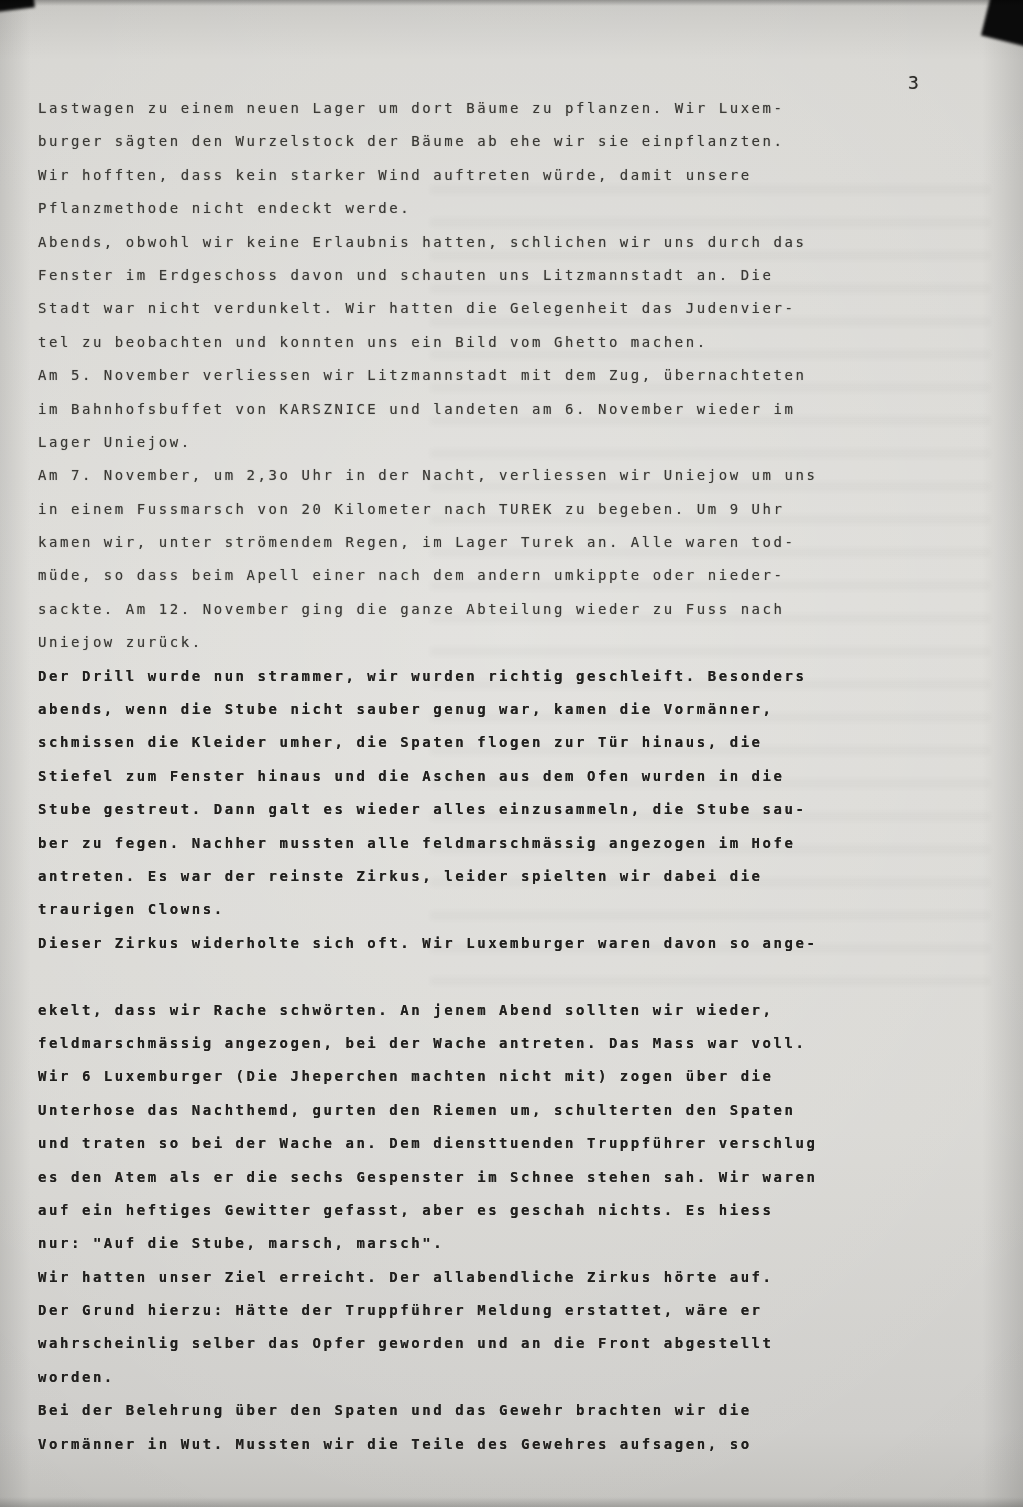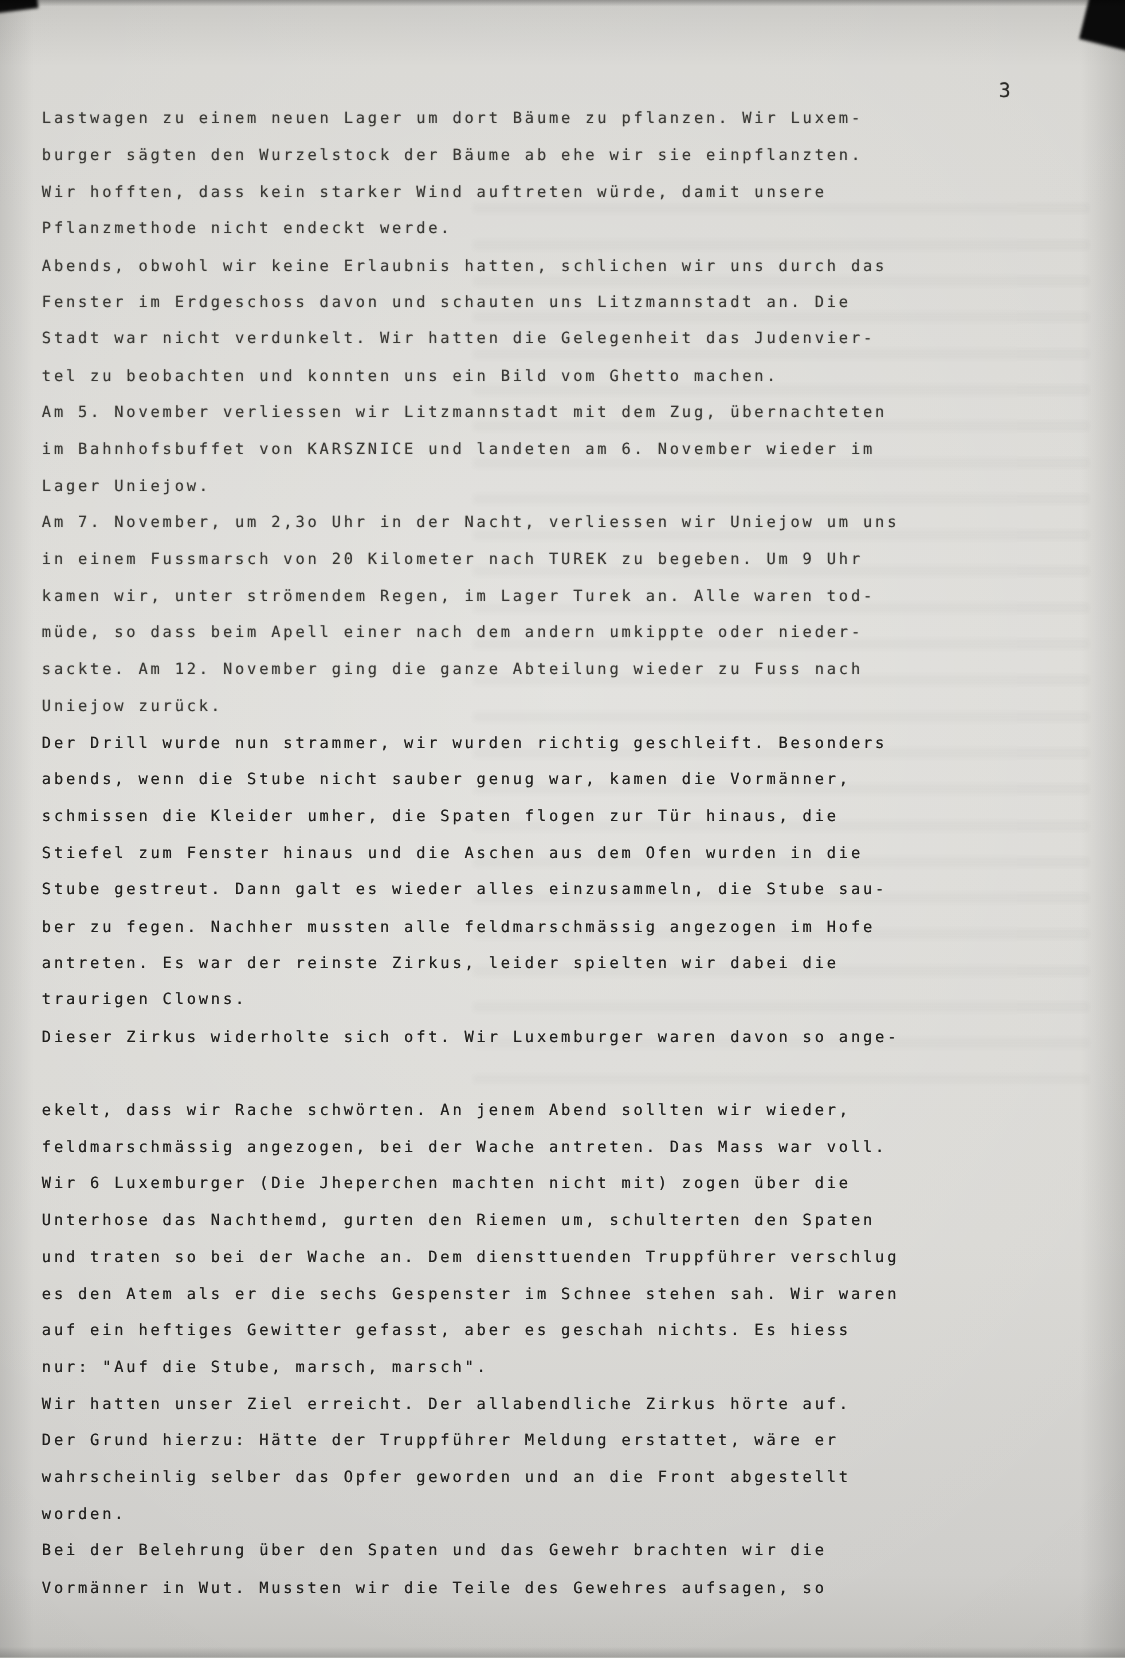--- a/index.html
+++ b/index.html
@@ -89,21 +89,21 @@
   .line {
     height: 33.4px;
     white-space: pre;
   }
   .line.normal {
     color: #3a3935;
     text-shadow: 0 0 0.9px rgba(70,70,64,0.55);
   }
   .line.bold {
     color: #201f1d;
-    font-weight: normal;
+    font-weight: bold;
     text-shadow: 0 0 0.6px rgba(25,25,22,0.65);
   }
 </style>
 </head>
 <body>
 
 <div class="scan">
   <div class="vignette"></div>
   <div class="bleedthrough"></div>
   <div class="corner-tl"></div>

